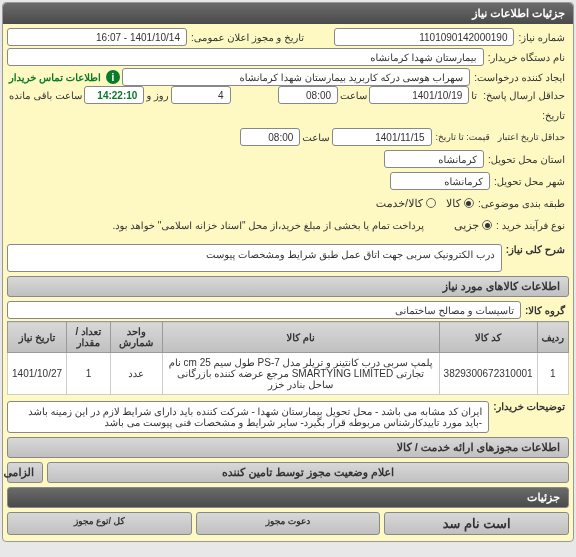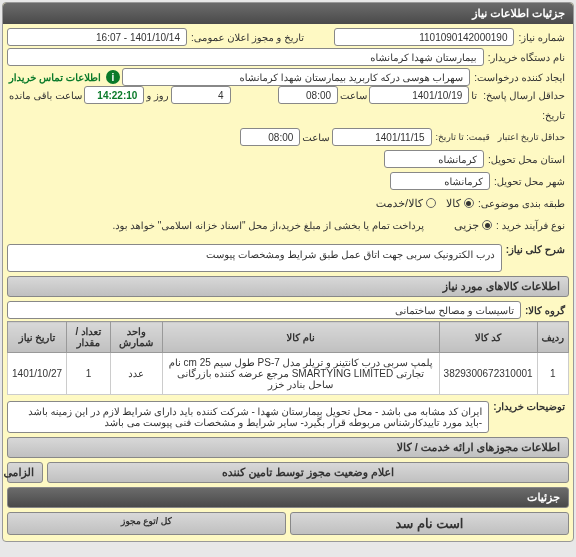--- a/index.html
+++ b/index.html
@@ -270,17 +270,18 @@
     <div class="section-header">اطلاعات مجوزهای ارائه خدمت / کالا</div>
 
     <div class="two-col">
       <div class="section-header col" style="text-align:center">اعلام وضعیت مجوز توسط تامین کننده</div>
       <div class="section-header" style="width:36px;text-align:center">الزامی</div>
     </div>
 
     <div class="section-header" style="background:linear-gradient(#6b6b6b,#4a4a4a);color:#fff">جزئیات</div>
     <div class="two-col">
       <div class="section-header col" style="text-align:center;font-size:13px">است نام سد</div>
+      <div class="section-header col" style="text-align:center;font-size:9px">دعوت مجوز</div>
       <div class="section-header col" style="text-align:center;font-size:9px">كل /توع مجوز</div>
     </div>
 
   </div>
 </div>
 
 </body></html>

